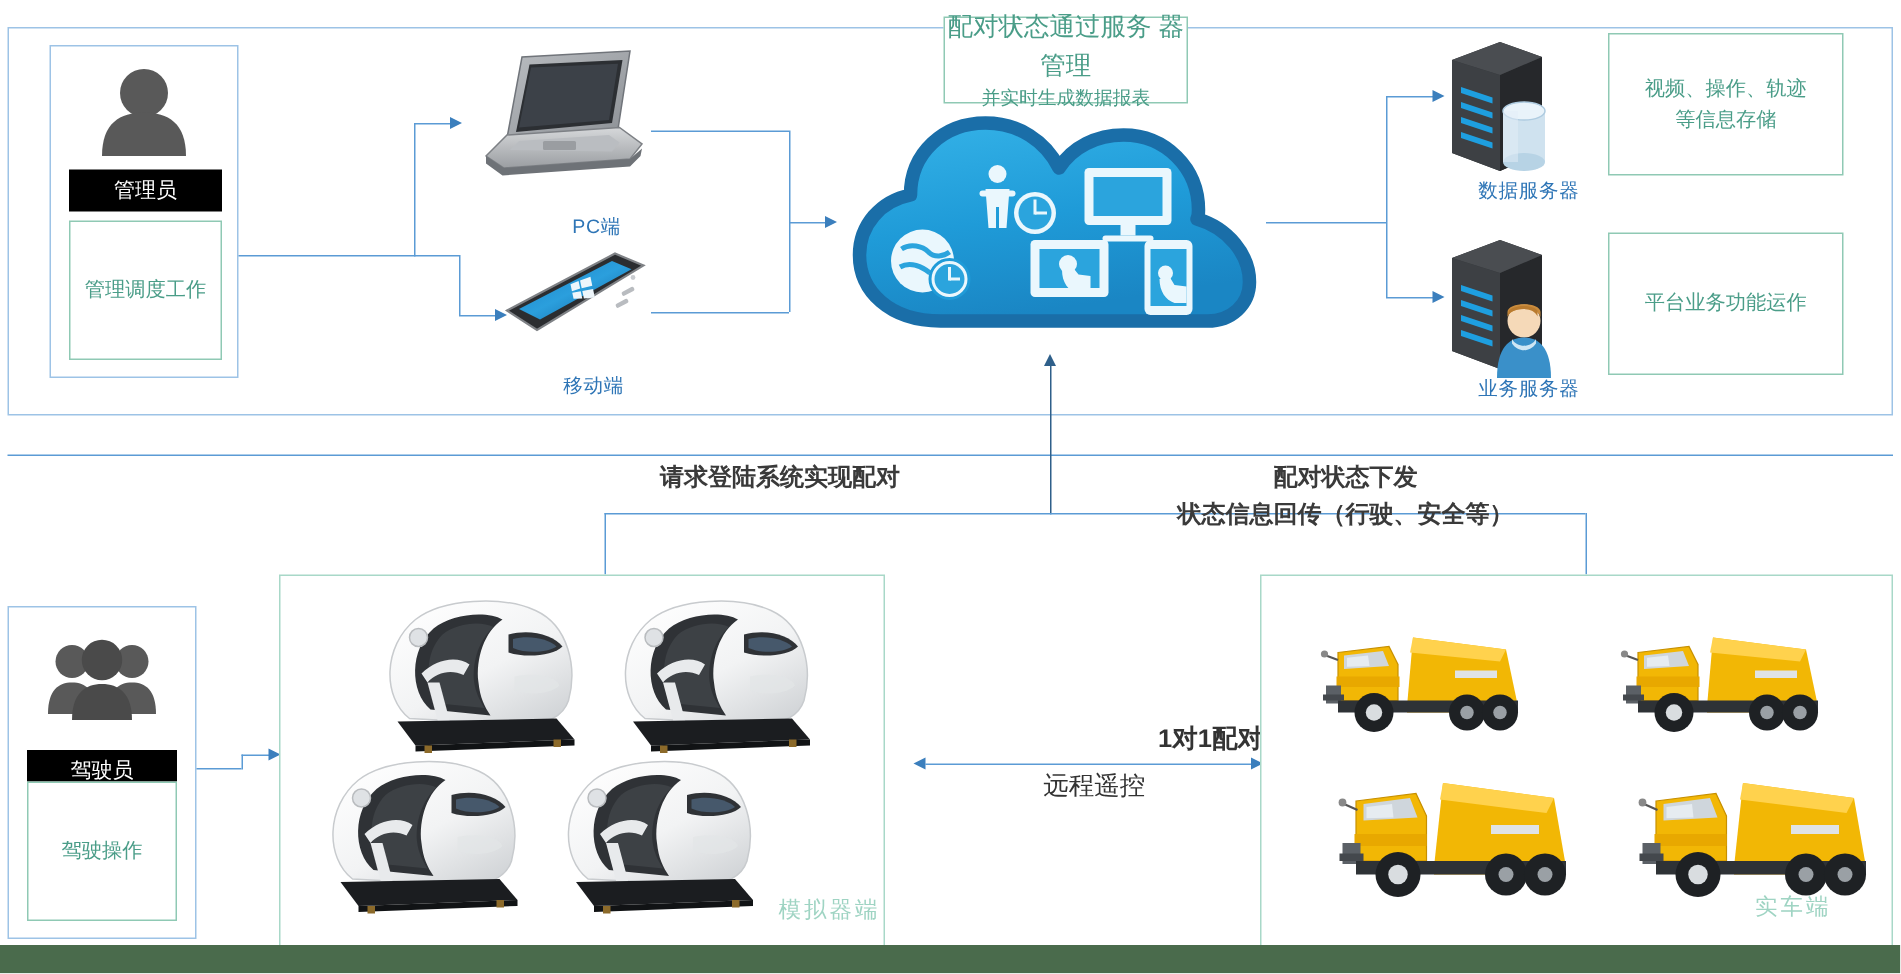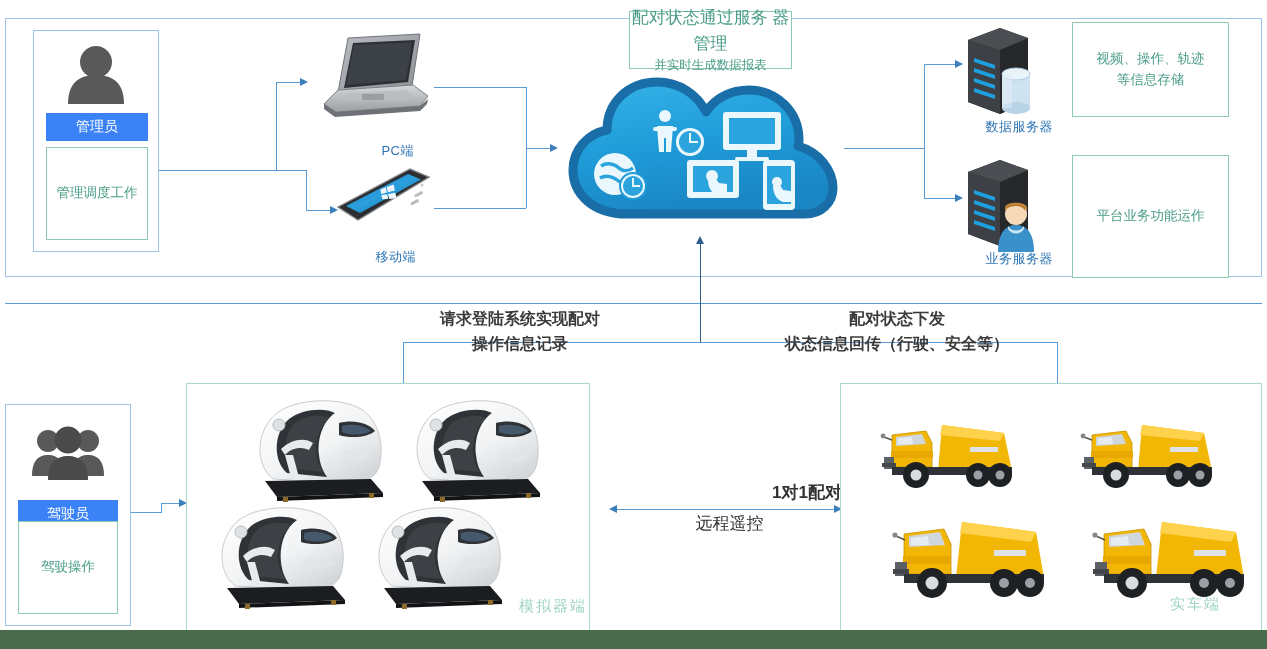--- a/index.html
+++ b/index.html
@@ -57,21 +57,21 @@
     text-align:center;
     font-weight:600;
   }
   .t-pale{
     color:#9fd4c3;
     font-size:15px;
     letter-spacing:2px;
   }
   .badge{
     position:absolute;
-    background:#3b82f6;
+    background:#000000;
     color:#ffffff;
     font-size:14px;
     display:flex;
     align-items:center;
     justify-content:center;
     box-sizing:border-box;
   }
 
   
   .ln{position:absolute;background:#5b9bd5;}
@@ -343,38 +343,37 @@
         <circle cx="18" cy="12" r="11" fill="#f5d9b8"></circle>
         <path d="M7 10 C7 2 29 2 29 10 L29 6 C29 -1 7 -1 7 6 Z" fill="#c98b3c"></path>
         <path d="M7 9 C9 5 14 4 18 4 C22 4 26 6 27 9 L27 5 C24 1 12 1 8 5 Z" fill="#b97b2f"></path>
         <path d="M0 50 C0 30 8 23 18 23 C28 23 36 30 36 50 Z" fill="#3a90c9"></path>
         <path d="M10 24 C13 30 23 30 26 24 L26 27 C22 33 14 33 10 27 Z" fill="#cfe6f4"></path>
       </g>
     </svg>
   </div>
   <div class="abs t-blue" style="left:943px;top:250px;width:110px;">业务服务器</div>
 
-  <div class="frame-green2" style="left:1072px;top:155px;width:157px;height:123px;display:flex;flex-direction:column;align-items:center;justify-content:center;">
+  <div class="frame-green2" style="left:1072px;top:155px;width:157px;height:95px;display:flex;flex-direction:column;align-items:center;justify-content:center;">
     <span class="t-green">平台业务功能运作</span>
   </div>
 
   <div class="ln lnh" style="left:5px;top:303px;width:1257px;"></div>
 
   <div class="ln lnv ln-dark" style="left:700px;top:242px;height:100px;"></div>
   <div class="arrow-u" style="left:695.5px;top:236px;"></div>
 
   <div class="ln lnh" style="left:403px;top:342px;width:298px;"></div>
   <div class="ln lnv" style="left:403px;top:342px;height:41px;"></div>
 
   <div class="ln lnh" style="left:700px;top:342px;width:357px;"></div>
   <div class="ln lnv" style="left:1057px;top:342px;height:41px;"></div>
 
   <div class="abs t-dark" style="left:395px;top:307px;width:250px;">
     <div>请求登陆系统实现配对</div>
-    <div>操作信息记录</div>
   </div>
   <div class="abs t-dark" style="left:736px;top:307px;width:322px;">
     <div>配对状态下发</div>
     <div>状态信息回传（行驶、安全等）</div>
   </div>
 
   <div class="frame-blue" style="left:5px;top:404px;width:126px;height:222px;background:#fff;"></div>
 
   <div class="abs person-icon" style="left:31px;top:424px;width:74px;height:56px;">
     <svg viewBox="0 0 74 56" width="74" height="56">

